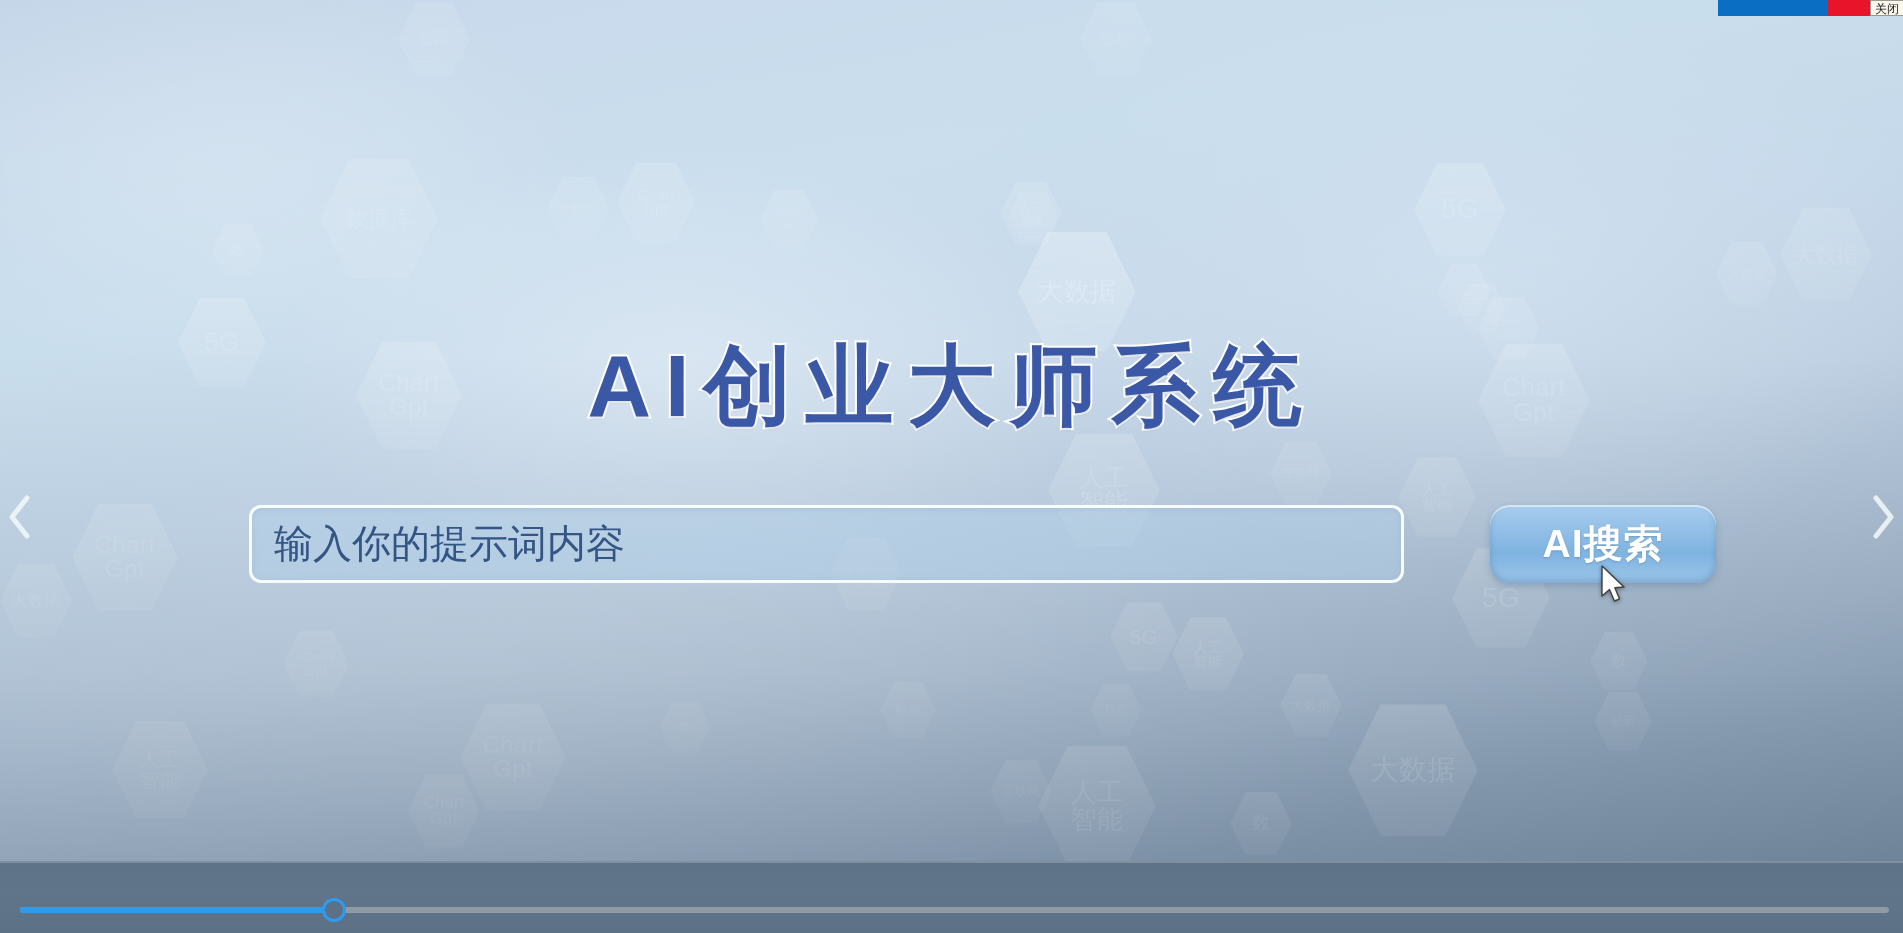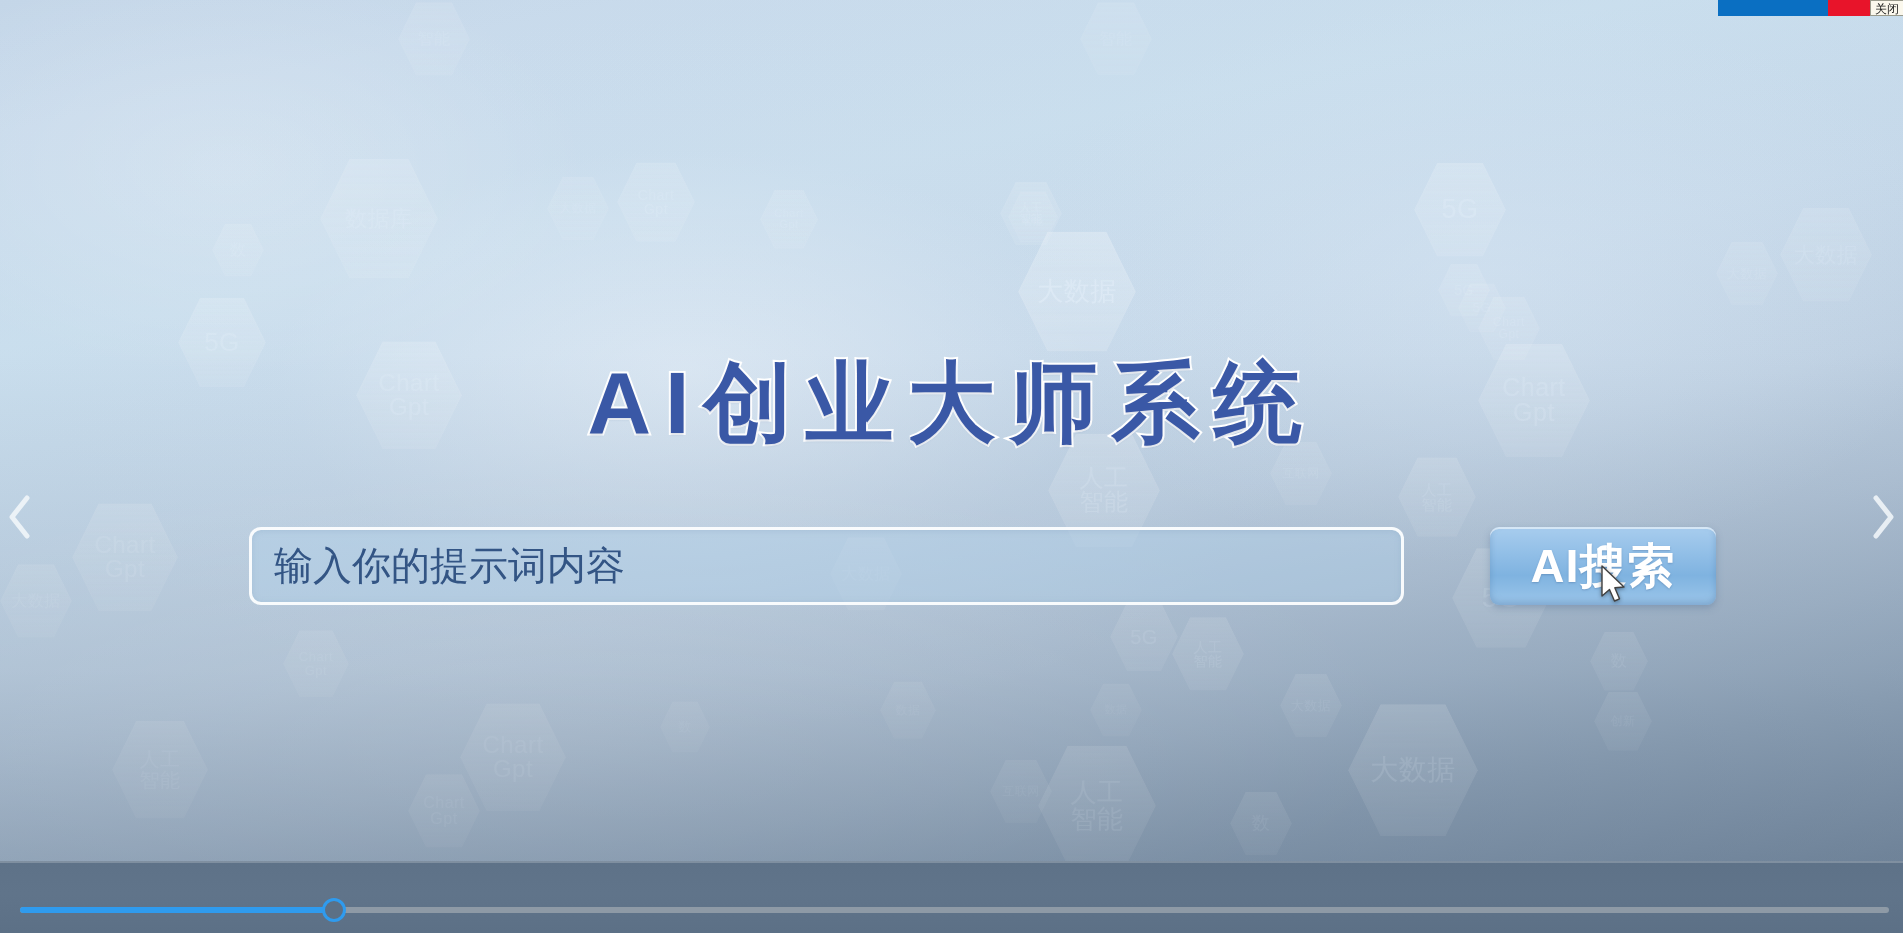--- a/index.html
+++ b/index.html
@@ -95,34 +95,34 @@
     background:#fbf8ed; color:#202020;
     font-size:12px; line-height:16px;
     border:1px solid #9a9a8c; border-right:none;
     overflow:hidden; white-space:nowrap;
   }
 
   
   .title{
     position:absolute;
     left:50%; transform:translateX(-50%);
-    top:344px;
+    top:327px;
     font-size:88px;
     font-weight:700;
     letter-spacing:14px;
     color:#3a58a6;
     -webkit-text-stroke:4px #ffffff;
     paint-order:stroke fill;
     white-space:nowrap;
     text-shadow:0 2px 2px rgba(120,140,170,0.25);
   }
 
   .searchrow{
     position:absolute;
-    left:249px; top:527px;
+    left:249px; top:505px;
     width:1467px; height:78px;
     display:flex; align-items:center; gap:86px;
   }
 
   .search-input{
     width:1155px; height:78px;
     border:3px solid rgba(255,255,255,0.92);
     border-radius:12px;
     background:rgba(176,206,233,0.48);
     color:#2a4b7c;
@@ -131,23 +131,23 @@
     padding:0 22px;
     outline:none;
     box-shadow:inset 0 1px 6px rgba(120,150,185,0.25);
   }
   .search-input::placeholder{ color:#2d4f80; opacity:.95; }
 
   .ai-btn{
     position:relative;
     width:226px; height:78px;
     border:none;
-    border-radius:9px;
+    border-radius:20px;
     color:#ffffff;
-    font-size:47px; font-weight:700;
+    font-size:39px; font-weight:700;
     letter-spacing:1px;
     cursor:pointer;
     background:linear-gradient(180deg,#a8cdee 0%,#8fbde6 38%,#7fb3e0 62%,#9cc6ea 100%);
     box-shadow:
       inset 0 2px 0 rgba(255,255,255,0.55),
       inset 0 -3px 6px rgba(70,110,155,0.35),
       0 3px 7px rgba(80,110,145,0.35);
     text-shadow:0 1px 2px rgba(60,95,140,0.35);
   }
 

